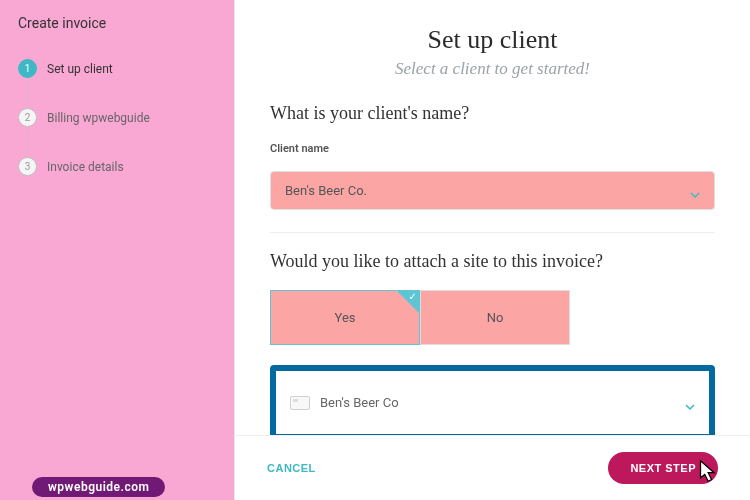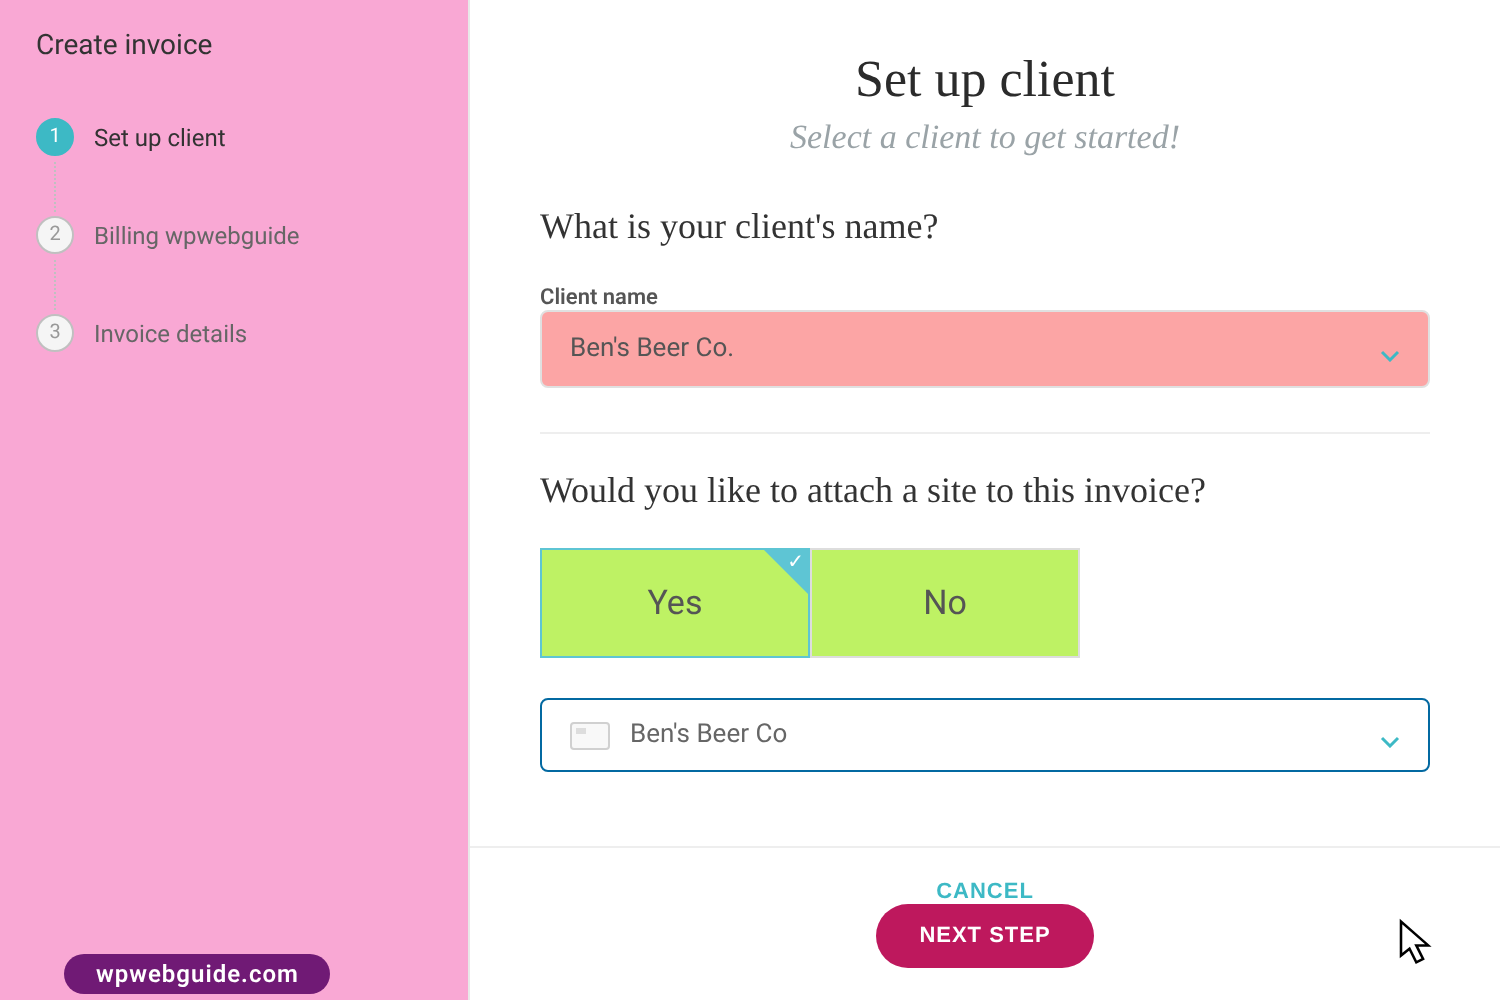--- a/index.html
+++ b/index.html
@@ -95,21 +95,21 @@
     .section-heading {
       font-family: Georgia, serif;
       font-size: 18px;
       color: #333;
       margin-bottom: 18px;
       font-weight: 400;
     }
     .field-label {
       font-size: 11px;
       color: #555;
-      margin-bottom: 0;
+      margin-bottom: 16px;
       font-weight: 600;
     }
     .select {
       width: 100%;
       border: 1px solid #e0e0e0;
       border-radius: 4px;
       padding: 11px 14px;
       font-size: 13px;
       color: #555;
       background: #fca5a5;
@@ -126,31 +126,31 @@
     .divider {
       border: none;
       border-top: 1px solid #eee;
       margin: 22px 0 18px;
     }
     .options {
       display: flex;
       margin-bottom: 20px;
     }
     .option {
-      width: 135px;
+      width: 150px;
       height: 55px;
       border: 1px solid #ddd;
       display: flex;
       align-items: center;
       justify-content: center;
-      font-size: 17px;
+      font-size: 13px;
       color: #555;
       cursor: pointer;
       position: relative;
-      background: #bef264;
+      background: #fca5a5;
     }
     .option + .option { border-left: none; }
     .option.selected {
       border: 1px solid #5ec5d4;
     }
     .option.selected + .option { border-left: 1px solid #ddd; }
     .option .corner {
       position: absolute;
       top: 0;
       right: 0;
@@ -164,23 +164,23 @@
       position: absolute;
       top: -22px;
       right: 2px;
       color: #fff;
       font-size: 10px;
     }
     .site-select {
       display: flex;
       align-items: center;
       gap: 10px;
-      border: 1px solid #0369a1;
+      border: 6px solid #0369a1;
       border-radius: 4px;
-      padding: 10px 14px;
+      padding: 24px 14px;
       font-size: 13px;
       color: #666;
       cursor: pointer;
     }
     .site-icon {
       width: 20px;
       height: 14px;
       border: 1px solid #d0d0d0;
       border-radius: 2px;
       position: relative;
@@ -196,21 +196,20 @@
     .site-select .spacer { flex: 1; }
     
     
     .footer {
       border-top: 1px solid #eee;
       padding: 16px 32px;
       display: flex;
       justify-content: space-between;
       align-items: center;
       background: #fff;
-      flex-direction: column;
     }
     .cancel {
       color: #3db9c5;
       font-size: 11px;
       letter-spacing: 0.5px;
       background: none;
       border: none;
       cursor: pointer;
       font-weight: 600;
     }

